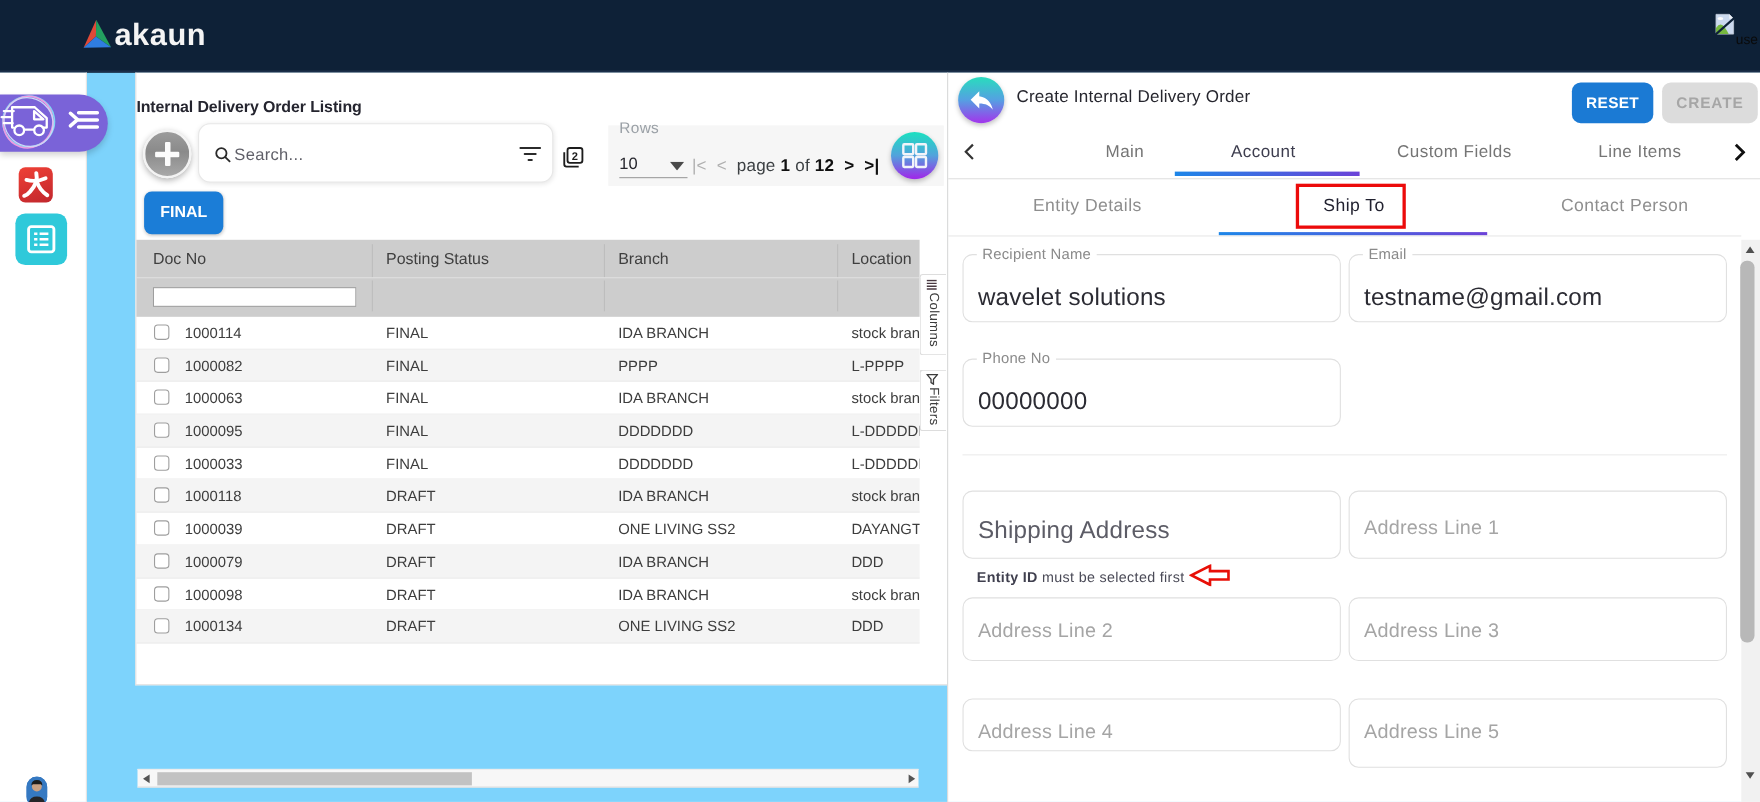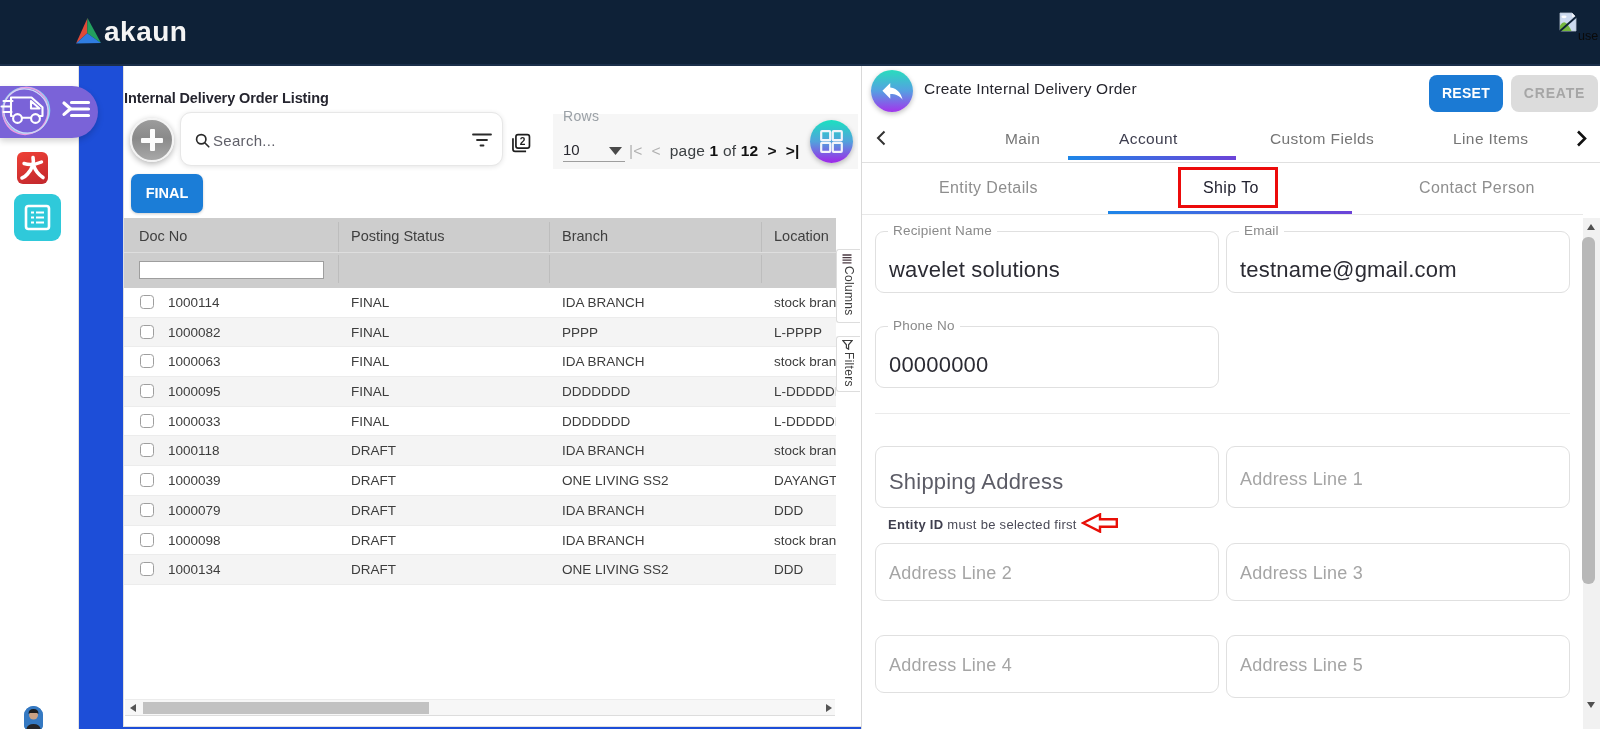--- a/index.html
+++ b/index.html
@@ -1,34 +1,34 @@
 <!DOCTYPE html>
 <html><head>
 <meta charset="utf-8">
 <style>
 * { margin:0; padding:0; box-sizing:border-box; }
 html,body { width:1600px; height:729px; background:#fff; font-family:"Liberation Sans", sans-serif; overflow:hidden; }
-#app { position:relative; width:1600px; height:729px; background:#1d4ed8; }
+#app { position:relative; width:1600px; height:729px; background:#7dd3fc; }
 
 
 #navbar { position:absolute; left:0; top:0; width:1600px; height:66px; background:#0e2137; border-bottom:2px solid #1b2f4a; }
 #logo { position:absolute; left:73px; top:16px; }
 #logotext { position:absolute; left:104px; top:16px; color:#f4f4f4; font-size:28px; font-weight:bold; letter-spacing:0.5px; }
 #brokenimg { position:absolute; left:1558px; top:12px; }
 #usertext { position:absolute; left:1578px; top:29px; color:#0a0a0a; font-size:12.5px; }
 
 
 #sidebar { position:absolute; left:0; top:66px; width:79px; height:663px; background:#fff; border-right:1px solid #e3e3e3; }
 #pill { position:absolute; left:0; top:86px; width:98px; height:52px; background:#7a63d8; border-radius:0 26px 26px 0; z-index:5; box-shadow:0 3px 6px rgba(0,0,0,0.18); }
 #redicon { position:absolute; left:17px; top:152px; width:31px; height:32px; border-radius:6px; background:linear-gradient(160deg,#ef4136,#c1272d); }
 #tealicon { position:absolute; left:14px; top:194px; width:47px; height:47px; border-radius:9px; background:#2fc9da; }
 #avatar { position:absolute; left:24px; top:706px; width:19px; height:26px; border-radius:10px 10px 8px 8px; overflow:hidden; background:#3579c2; }
 
 
-#lpanel { position:absolute; left:123px; top:66px; width:738px; height:661px; background:#fff; border-left:1px solid #e0e0e0; border-bottom:1px solid #e0e0e0; }
+#lpanel { position:absolute; left:123px; top:66px; width:738px; height:557px; background:#fff; border-left:1px solid #e0e0e0; border-bottom:1px solid #e0e0e0; }
 .lp { position:absolute; } 
 #lp-title { left:0px; top:24px; font-size:14.5px; font-weight:600; color:#25252f; letter-spacing:-0.1px; }
 #plusbtn { left:6px; top:52px; width:44px; height:44px; border-radius:50%; background:linear-gradient(180deg,#9c9c9c,#8a8a8a 45%,#a8a8a8); border:2px solid #f3f3f3; box-shadow:0 2px 6px rgba(0,0,0,0.3); }
 #plusbtn:before { content:""; position:absolute; left:9px; top:17.5px; width:22px; height:5px; background:#fcfcfc; border-radius:1px; }
 #plusbtn:after { content:""; position:absolute; left:17.5px; top:9px; width:5px; height:22px; background:#fcfcfc; border-radius:1px; }
 #searchbox { left:56px; top:46px; width:323px; height:54px; background:#fff; border:1px solid #e7e7e7; border-radius:11px; box-shadow:0 1px 5px rgba(0,0,0,0.10); }
 #searchtext { left:89px; top:66px; font-size:15px; color:#606069; letter-spacing:0.3px; }
 #graybar { left:429px; top:48px; width:305px; height:55px; background:#f6f6f6; }
 #rowslabel { left:439px; top:42px; font-size:14px; color:#9aa0a6; letter-spacing:0.3px; }
 #rowsval { left:439px; top:75px; font-size:15px; color:#28282f; }
@@ -362,21 +362,21 @@
     <div class="rp" id="entmsg"><b style="color:#3f3f4e;text-align:center;">Entity ID</b> must be selected first</div>
     <svg class="rp" style="left:219px; top:447px;" width="38" height="20" viewBox="0 0 38 20">
         <path d="M19 1.4 V6.2 h16.8 v7.6 H19 v4.8 L2 10 z" fill="none" stroke="#e80f07" stroke-width="2.4" stroke-linejoin="miter"></path>
       </svg>
     <div class="field" style="left:13px; top:477px; height:58px;">
         <div class="fph" style="top:19px;">Address Line 2</div>
       </div>
     <div class="field" style="left:364px; top:477px; height:58px;">
         <div class="fph" style="top:19px;">Address Line 3</div>
       </div>
-    <div class="field" style="left:13px; top:569px; height:58px;">
+    <div class="field" style="left:13px; top:569px; height:48px;">
         <div class="fph" style="top:19px;">Address Line 4</div>
       </div>
     <div class="field" style="left:364px; top:569px; height:63px;">
         <div class="fph" style="top:19px;">Address Line 5</div>
       </div>
   </div>
 
   <div id="vscroll">
     <div style="position:absolute; left:4px; top:6px; width:0; height:0; border-bottom:6px solid #505050; border-left:4.5px solid transparent; border-right:4.5px solid transparent;"></div>
     <div style="position:absolute; left:4px; bottom:21px; width:0; height:0; border-top:6px solid #505050; border-left:4.5px solid transparent; border-right:4.5px solid transparent;"></div>

